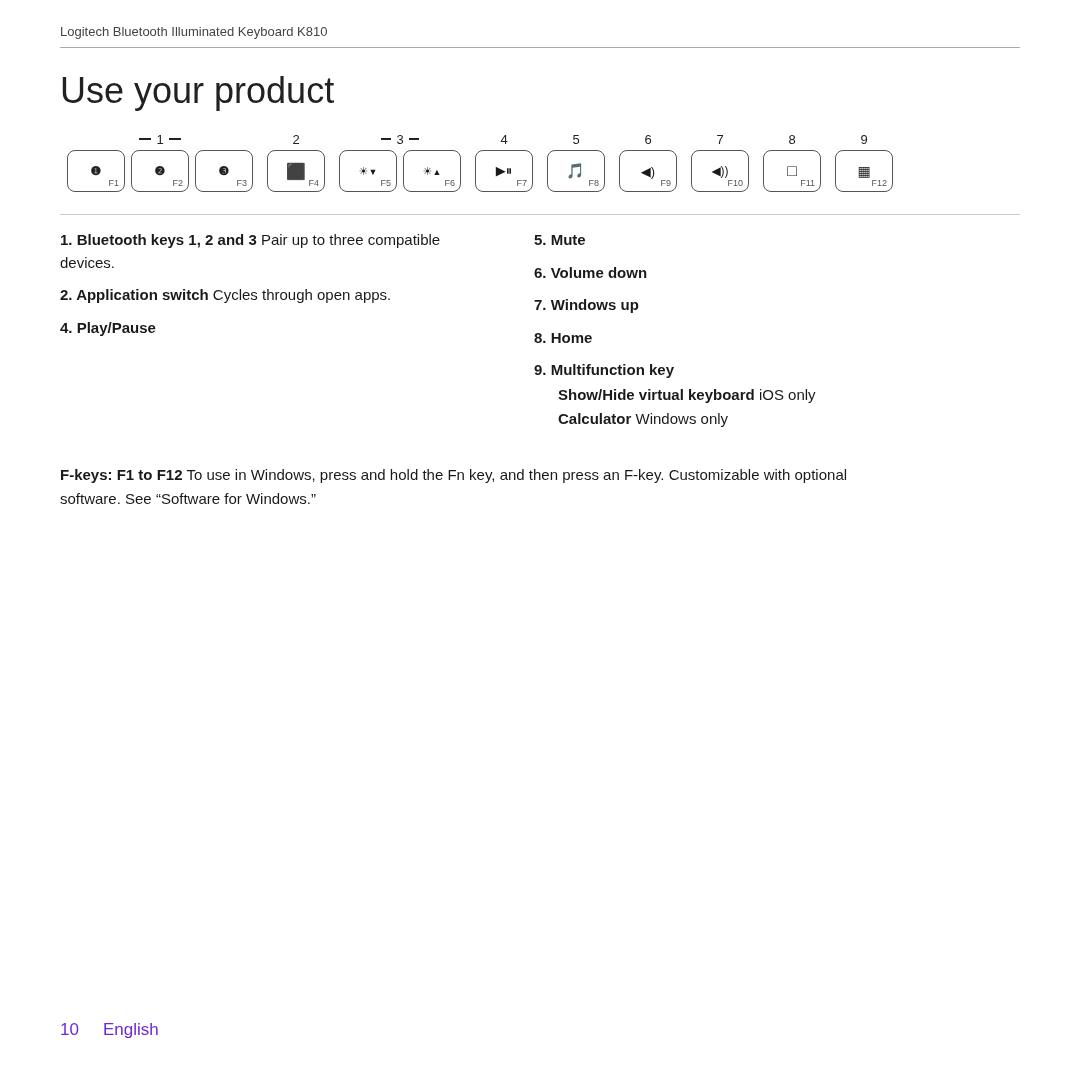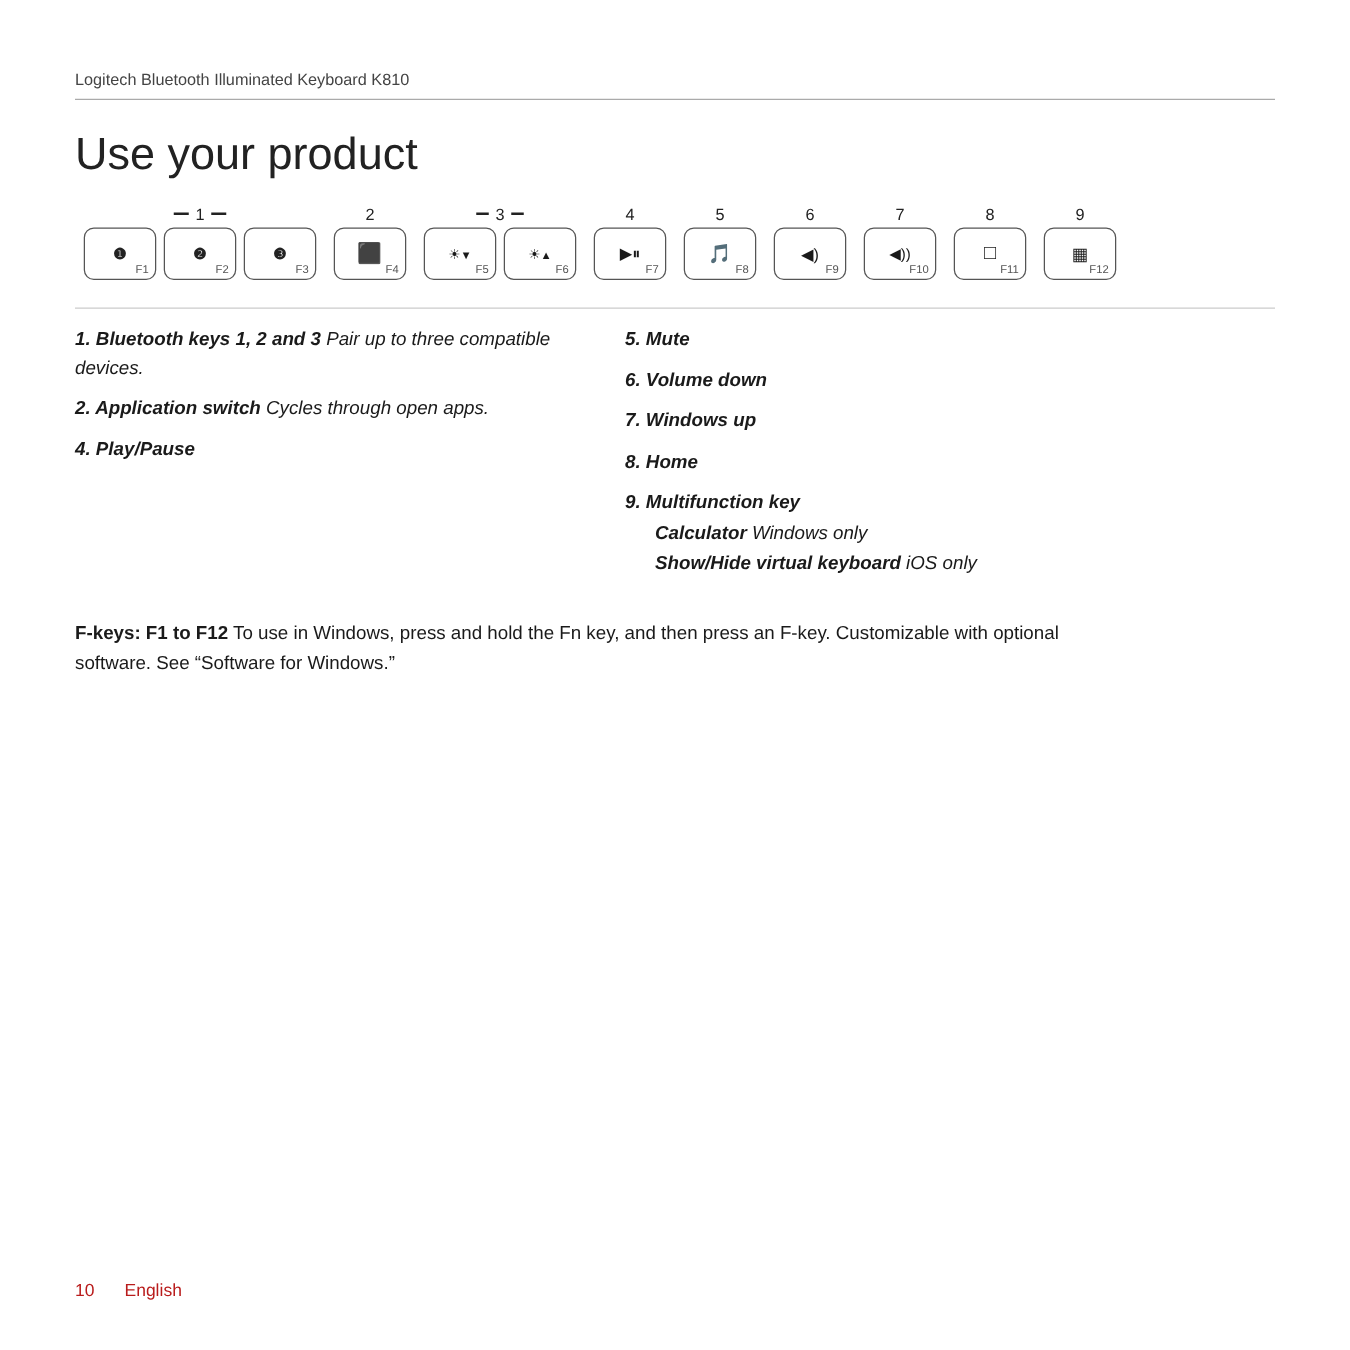--- a/index.html
+++ b/index.html
@@ -8,21 +8,21 @@
       height: 1080px;
       background: #ffffff;
       font-family: Arial, sans-serif;
       font-size: 15px;
       color: #1a1a1a;
       position: relative;
       overflow: hidden;
     }
 
     .page-container {
-      padding: 56px 60px 40px 60px;
+      padding: 24px 60px 40px 60px;
       position: relative;
       height: 100%;
     }
 
     .product-title-small {
       font-size: 13px;
       color: #444;
       margin-bottom: 6px;
       border-bottom: 1px solid #aaa;
       padding-bottom: 8px;
@@ -117,22 +117,21 @@
     
     .section-header {
       font-size: 16px;
       font-weight: 700;
       margin-bottom: 12px;
       margin-top: 10px;
     }
 
     .content-columns {
       display: flex;
-      gap: 20px;
-      font-style: italic;
+      gap: 54px;
     }
 
     .left-column {
       flex: 1;
       max-width: 420px;
     }
 
     .right-column {
       flex: 1;
     }
@@ -170,22 +169,22 @@
       font-weight: 700;
     }
 
     
     .footer {
       position: absolute;
       bottom: 40px;
       left: 60px;
       display: flex;
       gap: 24px;
-      font-size: 14px;
-      color: #b91c1c;
+      font-size: 17px;
+      color: #6d28d9;
     }
 
     .icon-switch {
       font-size: 16px;
     }
 
     .icon-playpause {
       font-size: 13px;
     }
 
@@ -386,24 +385,24 @@
         <span class="list-num">7. </span><span class="item-bold">Windows up</span>
       </div>
 
       <div class="list-item">
         <span class="list-num">8. </span><span class="item-bold">Home</span>
       </div>
 
       <div class="list-item">
         <span class="list-num">9. </span><span class="item-bold">Multifunction key</span>
         <div class="sub-item">
+          <span class="item-bold">Show/Hide virtual keyboard</span><span class="item-normal">  iOS only</span>
+        </div>
+        <div class="sub-item">
           <span class="item-bold">Calculator</span><span class="item-normal">  Windows only</span>
-        </div>
-        <div class="sub-item">
-          <span class="item-bold">Show/Hide virtual keyboard</span><span class="item-normal">  iOS only</span>
         </div>
       </div>
 
     </div>
   </div>
 
   <div class="fkeys-para">
     <span class="fkeys-bold">F-keys: F1 to F12</span><span>  To use in Windows, press and hold the Fn key, and then press an F-key. Customizable with optional software. See “Software for Windows.”</span>
   </div>
 

